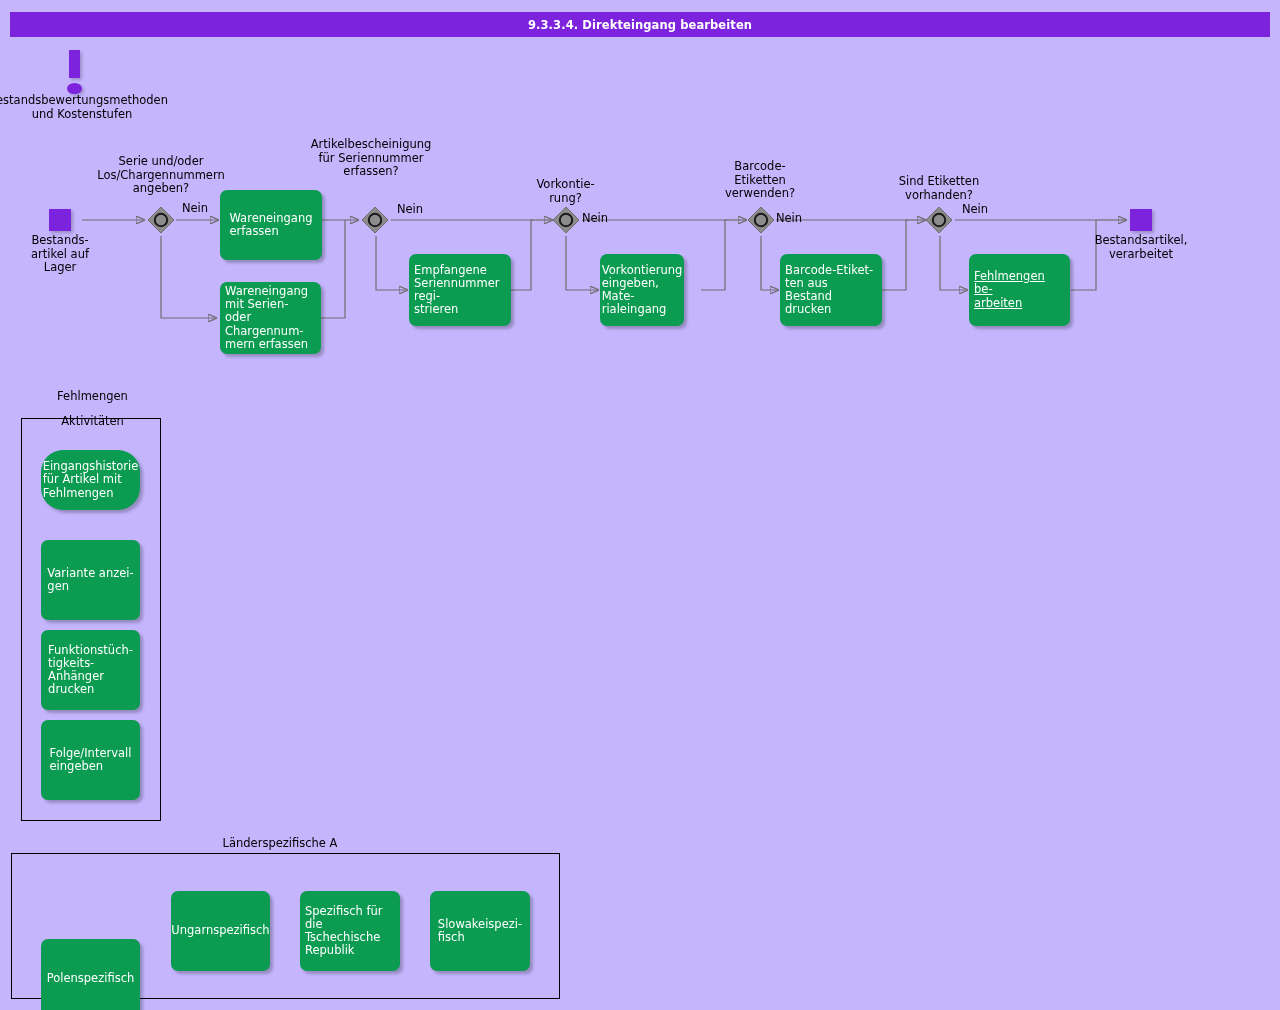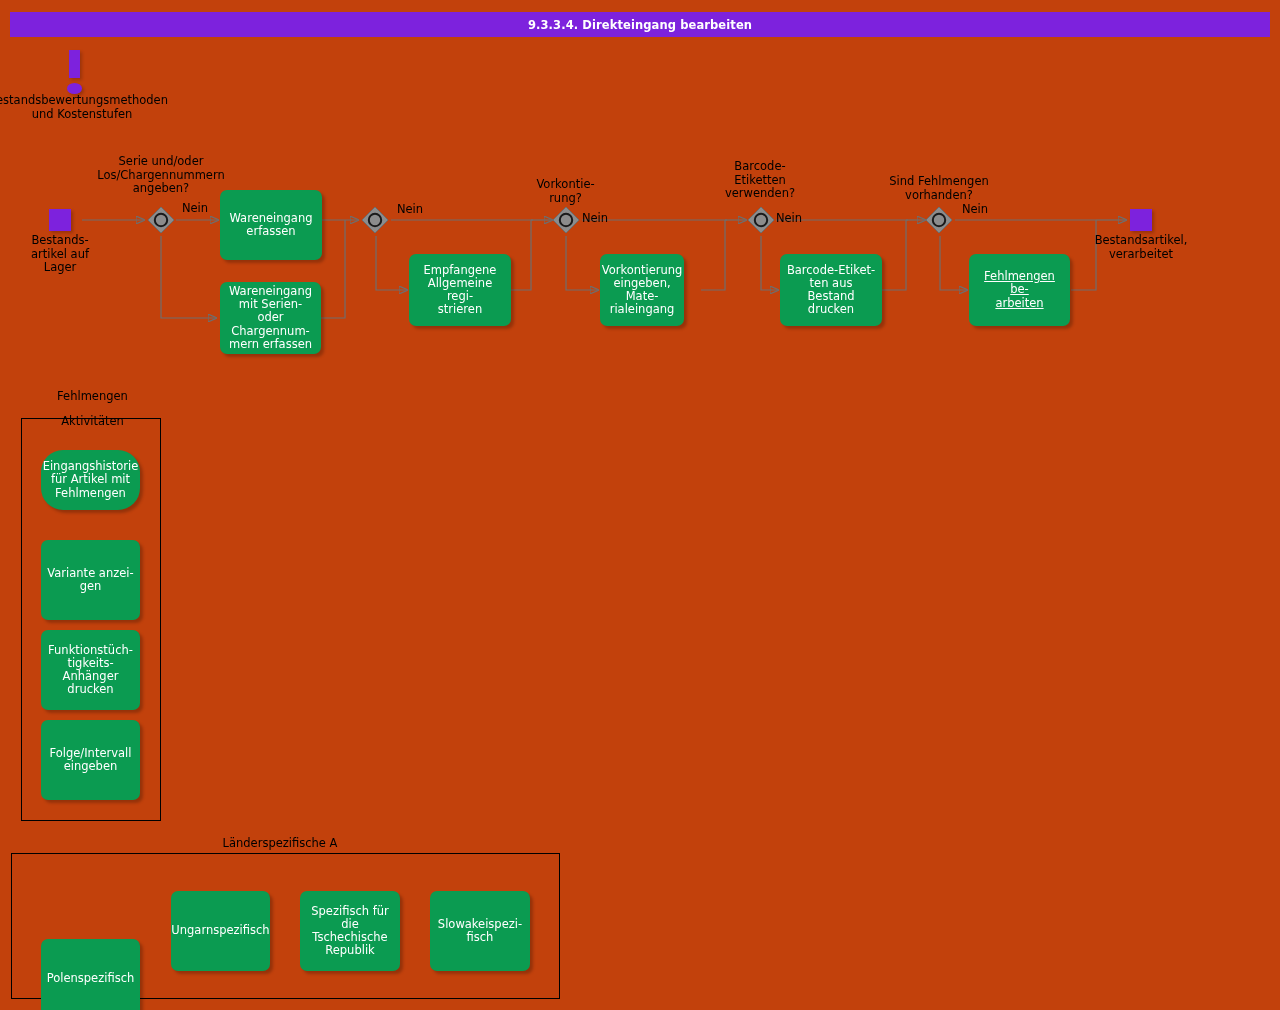--- a/index.html
+++ b/index.html
@@ -5,21 +5,21 @@
   * { box-sizing: border-box; }
   html, body {
     margin: 0; padding: 0;
     background: #ffffff;
     font-family: "DejaVu Sans", sans-serif;
   }
   #canvas {
     position: relative;
     width: 1280px;
     height: 1010px;
-    background: #c2410c;
+    background: #c4b5fd;
     overflow: hidden;
   }
 
   
   .titlebar {
     position: absolute;
     left: 10px; top: 12px;
     width: 1260px; height: 25px;
     background: #7D22DD;
     color: #ffffff;
@@ -45,21 +45,21 @@
   .task {
     position: absolute;
     background: #0B9B51;
     border-radius: 7px;
     color: #ffffff;
     font-size: 11.5px;
     line-height: 13.2px;
     display: flex;
     align-items: center;
     justify-content: center;
-    text-align: center;
+    text-align: left;
     padding: 3px 5px;
     white-space: pre-line;
     box-shadow: 3px 3px 3px rgba(0,0,0,0.23);
   }
 
   
   .event {
     position: absolute;
     width: 22px; height: 22px;
     background: #7D22DD;
@@ -179,28 +179,31 @@
   <div class="lbl" style="left:176px; top:202px; width:38px;">Nein</div>
 
   <div class="task" style="left:220px; top:190px; width:102px; height:70px;">Wareneingang
 erfassen</div>
 
   <div class="task" style="left:220px; top:282px; width:101px; height:72px;">Wareneingang
 mit Serien- oder
 Chargennum-
 mern erfassen</div>
 
+  <div class="lbl" style="left:290px; top:138px; width:162px;">Artikelbescheinigung
+für    Seriennummer
+erfassen?</div>
   <svg class="gateway" style="left:360px; top:205px;" viewBox="0 0 30 30">
     <polygon points="15,2 28,15 15,28 2,15" fill="#8C8C8C" stroke="#6E6E6E" stroke-width="1"></polygon>
     <circle cx="15" cy="15" r="6.2" fill="#8C8C8C" stroke="#1a1a1a" stroke-width="2"></circle>
   </svg>
   <div class="lbl" style="left:391px; top:203px; width:38px;">Nein</div>
 
   <div class="task" style="left:409px; top:254px; width:102px; height:72px;">Empfangene
-Allgemeine regi-
+Seriennummer regi-
 strieren</div>
 
   <div class="lbl" style="left:518px; top:178px; width:95px;">Vorkontie-
 rung?</div>
   <svg class="gateway" style="left:551px; top:205px;" viewBox="0 0 30 30">
     <polygon points="15,2 28,15 15,28 2,15" fill="#8C8C8C" stroke="#6E6E6E" stroke-width="1"></polygon>
     <circle cx="15" cy="15" r="6.2" fill="#8C8C8C" stroke="#1a1a1a" stroke-width="2"></circle>
   </svg>
   <div class="lbl" style="left:576px; top:212px; width:38px;">Nein</div>
 
@@ -214,21 +217,21 @@
   <svg class="gateway" style="left:746px; top:205px;" viewBox="0 0 30 30">
     <polygon points="15,2 28,15 15,28 2,15" fill="#8C8C8C" stroke="#6E6E6E" stroke-width="1"></polygon>
     <circle cx="15" cy="15" r="6.2" fill="#8C8C8C" stroke="#1a1a1a" stroke-width="2"></circle>
   </svg>
   <div class="lbl" style="left:770px; top:212px; width:38px;">Nein</div>
 
   <div class="task" style="left:780px; top:254px; width:102px; height:72px;">Barcode-Etiket-
 ten aus Bestand
 drucken</div>
 
-  <div class="lbl" style="left:870px; top:175px; width:138px;">Sind Fehlmengen
+  <div class="lbl" style="left:870px; top:175px; width:138px;">Sind Etiketten
 vorhanden?</div>
   <svg class="gateway" style="left:924px; top:205px;" viewBox="0 0 30 30">
     <polygon points="15,2 28,15 15,28 2,15" fill="#8C8C8C" stroke="#6E6E6E" stroke-width="1"></polygon>
     <circle cx="15" cy="15" r="6.2" fill="#8C8C8C" stroke="#1a1a1a" stroke-width="2"></circle>
   </svg>
   <div class="lbl" style="left:956px; top:203px; width:38px;">Nein</div>
 
   <div class="task" style="left:969px; top:254px; width:101px; height:72px;text-decoration:underline;">Fehlmengen be-
 arbeiten</div>
 

